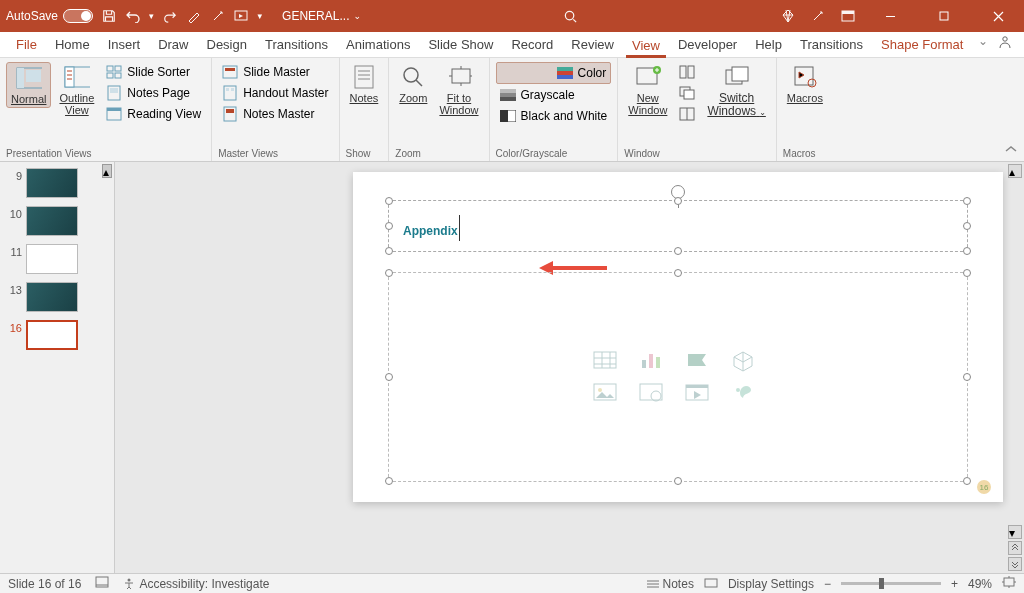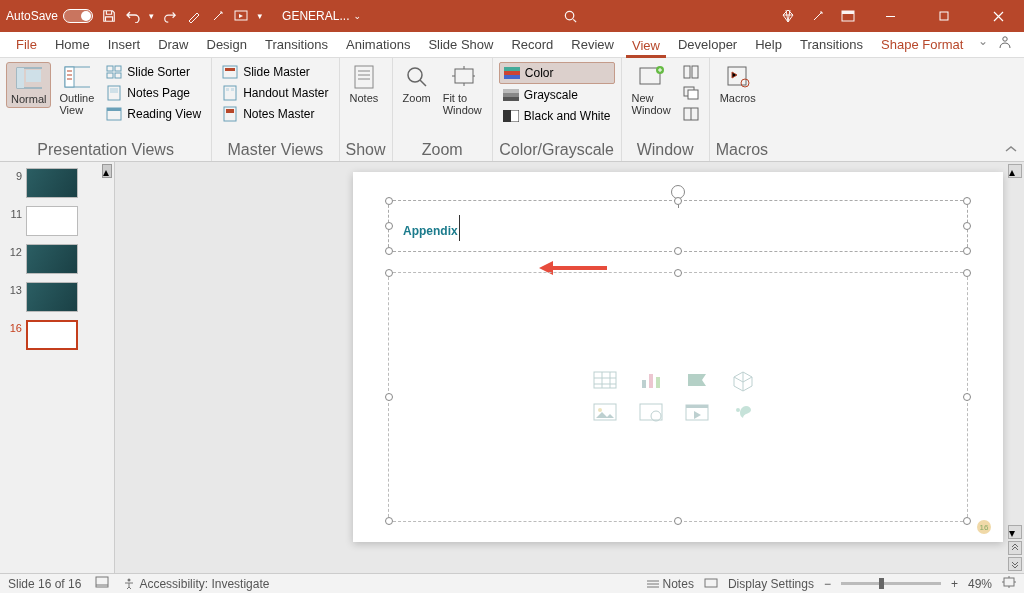--- a/index.html
+++ b/index.html
@@ -24,28 +24,28 @@
 .tab { padding:4px 6px 5px; font-size:13px; color:#444; cursor:pointer; }
 .tab.file { color:#b7472a; font-weight:400; }
 .tab.active { color:#b7472a; border-bottom:3px solid #b7472a; padding-bottom:2px; margin-bottom:-1px; }
 .tab.shape { color:#b7472a; }
 .tab-end { margin-left:auto; display:flex; gap:8px; padding-bottom:4px; }
 
 
 .ribbon { background:#f3f3f3; height:104px; display:flex; border-bottom:1px solid #ccc; position:relative; }
 .group { border-right:1px solid #ddd; padding:4px 6px 2px; display:flex; flex-direction:column; justify-content:space-between; }
 .group-body { display:flex; gap:4px; align-items:flex-start; flex:1; }
-.group-label { text-align:center; font-size:16px; color:#666; padding-top:2px; position:relative; }
+.group-label { font-size:10px; color:#666; padding-top:2px; position:relative; }
 .rbtn { display:flex; flex-direction:column; align-items:center; justify-content:center; padding:2px 4px; border-radius:3px; cursor:pointer; gap:2px; }
 .rbtn.sel { background:#dcd0cc; border:1px solid #c49b8a; }
-.rbtn-label { font-size:11px; color:#333; text-align:left; line-height:1.1; }
+.rbtn-label { font-size:11px; color:#333; text-align:center; line-height:1.1;text-decoration:underline; }
 .rbtn-icon { width:26px; height:26px; display:flex; align-items:center; justify-content:center; }
 .stack { display:flex; flex-direction:column; gap:1px; }
 .small-btn { display:flex; align-items:center; gap:5px; padding:2px 4px; cursor:pointer; border-radius:2px; }
-.small-btn.sel { background:#dcd0cc; border:1px solid #c49b8a; }
+.small-btn.sel { background:#dcd0cc; border:1px solid #c49b8a;justify-content:flex-end; }
 .small-icon { width:16px; height:16px; display:flex; align-items:center; justify-content:center; }
 .chk { width:13px; height:13px; border:1px solid #888; background:#fff; }
 .collapse { position:absolute; right:6px; bottom:4px; }
 
 
 .workspace { display:flex; height:411px; background:#e8e8e8; }
 .thumb-panel { width:115px; background:#f0f0f0; overflow:hidden; position:relative; border-right:1px solid #ccc; }
 .thumb-inner { padding:6px 0 6px 4px; }
 .thumb-row { display:flex; align-items:flex-start; gap:4px; margin-bottom:8px; }
 .thumb-num { width:18px; text-align:right; font-size:11px; color:#555; padding-top:2px; }
@@ -55,21 +55,21 @@
 .thumb.dark { background:linear-gradient(120deg,#2b5e63,#1a4045); }
 .thumb.lt { background:#fff; }
 .thumb-sb { position:absolute; right:2px; top:2px; width:10px; height:14px; background:#ccc; border:1px solid #999; }
 
 
 .slide-area { flex:1; position:relative; overflow:hidden; }
 .slide-scroll { position:absolute; right:2px; top:2px; bottom:2px; width:14px; }
 .slide-sbtn { width:14px; height:14px; background:#ddd; border:1px solid #aaa; display:block; }
 .slide-extra { position:absolute; right:2px; bottom:2px; display:flex; flex-direction:column; gap:2px; }
 
-.slide { position:absolute; left:238px; top:10px; width:650px; height:370px; background:#fff; box-shadow:0 2px 8px rgba(0,0,0,.2); }
+.slide { position:absolute; left:238px; top:10px; width:650px; height:330px; background:#fff; box-shadow:0 2px 8px rgba(0,0,0,.2); }
 .rotate-handle { position:absolute; left:50%; top:-16px; transform:translateX(-50%); width:14px; height:14px; border:1.5px solid #888; border-radius:50%; background:#fff; }
 .rotate-handle::after{ content:""; position:absolute; left:50%; top:14px; width:1px; height:8px; background:#888; }
 .title-box { position:absolute; left:35px; top:28px; right:35px; height:52px; border:1px dashed #aaa; }
 .handle { position:absolute; width:8px; height:8px; background:#fff; border:1px solid #888; border-radius:50%; }
 .h-tl{left:-4px;top:-4px} .h-tr{right:-4px;top:-4px} .h-bl{left:-4px;bottom:-4px} .h-br{right:-4px;bottom:-4px}
 .h-tc{left:50%;top:-4px;margin-left:-4px} .h-bc{left:50%;bottom:-4px;margin-left:-4px}
 .h-ml{left:-4px;top:50%;margin-top:-4px} .h-mr{right:-4px;top:50%;margin-top:-4px}
 .title-text { font-size:26px; font-weight:700; color:#1b7b8c; padding:10px 14px; }
 .cursor { display:inline-block; width:1px; height:26px; background:#333; vertical-align:middle; margin-left:1px; }
 .arrow-annot { position:absolute; left:150px; top:58px; }
@@ -409,20 +409,30 @@
           </div>
         <div class="small-btn">
             <span class="small-icon">
               <svg width="16" height="14">
                 <rect x="1" y="1" width="14" height="12" fill="none" stroke="#666"></rect>
                 <path stroke="#666" d="M8 1v12"></path>
               </svg>
             </span>
           </div>
       </div>
+      <div class="rbtn">
+        <div class="rbtn-icon">
+            <svg width="28" height="22">
+              <rect x="2" y="4" width="16" height="14" fill="none" stroke="#666"></rect>
+              <rect x="8" y="1" width="16" height="14" fill="#fff" stroke="#666"></rect>
+            </svg>
+          </div>
+        <div class="rbtn-label" style="white-space:pre-line"><span>Switch
+Windows</span> <span style="font-size:8px">⌄</span></div>
+      </div>
     </div>
     <div class="group-label">Window</div>
   </div>
 
   <div class="group" style="border-right:none">
     <div class="group-body">
       <div class="rbtn">
         <div class="rbtn-icon">
             <svg width="26" height="24">
               <rect x="3" y="2" width="18" height="18" fill="none" stroke="#666"></rect>
@@ -443,26 +453,26 @@
 
 <div class="workspace">
   <div class="thumb-panel">
     <span class="thumb-sb">▴</span>
     <div class="thumb-inner">
       <div class="thumb-row">
           <div class="thumb-num">9</div>
           <div class="thumb dark"></div>
         </div>
       <div class="thumb-row">
+          <div class="thumb-num">10</div>
+          <div class="thumb dark"></div>
+        </div>
+      <div class="thumb-row">
           <div class="thumb-num">11</div>
           <div class="thumb lt"></div>
-        </div>
-      <div class="thumb-row">
-          <div class="thumb-num">12</div>
-          <div class="thumb dark"></div>
         </div>
       <div class="thumb-row">
           <div class="thumb-num">13</div>
           <div class="thumb dark"></div>
         </div>
       <div class="thumb-row">
           <div class="thumb-num sel">16</div>
           <div class="thumb lt sel"></div>
         </div>
     </div>

